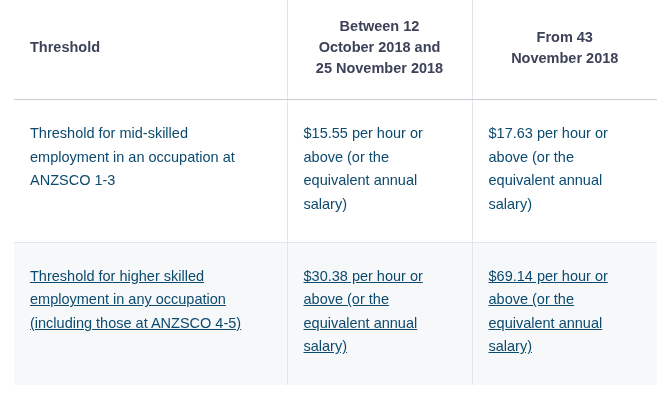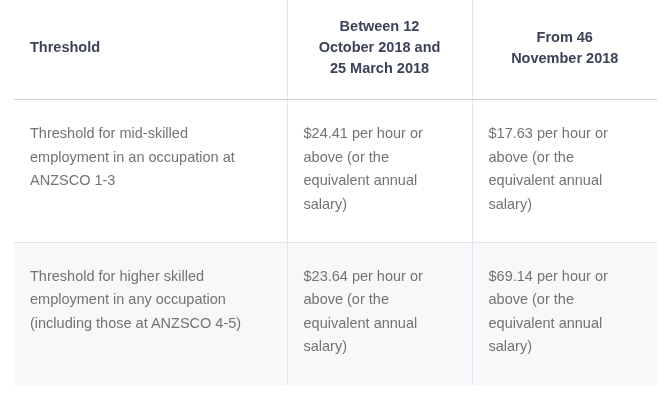--- a/index.html
+++ b/index.html
@@ -51,64 +51,65 @@
   }
   thead th.h-period-2 {
     border-left: 1px solid #e3e5ea;
   }
 
   tbody td {
     vertical-align: top;
     padding: 22px 16px 26px 16px;
     font-size: 14.5px;
     line-height: 1.62;
-    color: #737373;
+    color: #0c4a6e;
     border-bottom: 1px solid #e3e5ea;
   }
   tbody td.c-period {
     border-left: 1px solid #e3e5ea;
   }
   tbody tr.row-alt td {
     background: #f7f8f9;
   }
   tbody tr:last-child td {
     border-bottom: none;
+    text-decoration: underline;
   }
   .hdr-line { display: block; }
 </style>
 </head>
 <body>
 
 <div class="table-wrap">
   <table class="threshold-table">
     <colgroup>
       <col class="col-threshold">
       <col class="col-period1">
       <col class="col-period2">
     </colgroup>
     <thead>
       <tr>
         <th class="h-threshold">Threshold</th>
         <th class="h-period h-period-1">
           <span class="hdr-line">Between 12</span>
           <span class="hdr-line">October 2018 and</span>
-          <span class="hdr-line">25 March 2018</span>
+          <span class="hdr-line">25 November 2018</span>
         </th>
         <th class="h-period h-period-2">
-          <span class="hdr-line">From 46</span>
+          <span class="hdr-line">From 43</span>
           <span class="hdr-line">November 2018</span>
         </th>
       </tr>
     </thead>
     <tbody>
       <tr class="row-default">
         <td class="c-threshold">Threshold for mid-skilled employment in an occupation at ANZSCO 1-3</td>
-        <td class="c-period">$24.41 per hour or above (or the equivalent annual salary)</td>
+        <td class="c-period">$15.55 per hour or above (or the equivalent annual salary)</td>
         <td class="c-period">$17.63 per hour or above (or the equivalent annual salary)</td>
       </tr>
       <tr class="row-alt">
         <td class="c-threshold">Threshold for higher skilled employment in any occupation (including those at ANZSCO 4-5)</td>
-        <td class="c-period">$23.64 per hour or above (or the equivalent annual salary)</td>
+        <td class="c-period">$30.38 per hour or above (or the equivalent annual salary)</td>
         <td class="c-period">$69.14 per hour or above (or the equivalent annual salary)</td>
       </tr>
     </tbody>
   </table>
 </div>
 
 </body></html>

